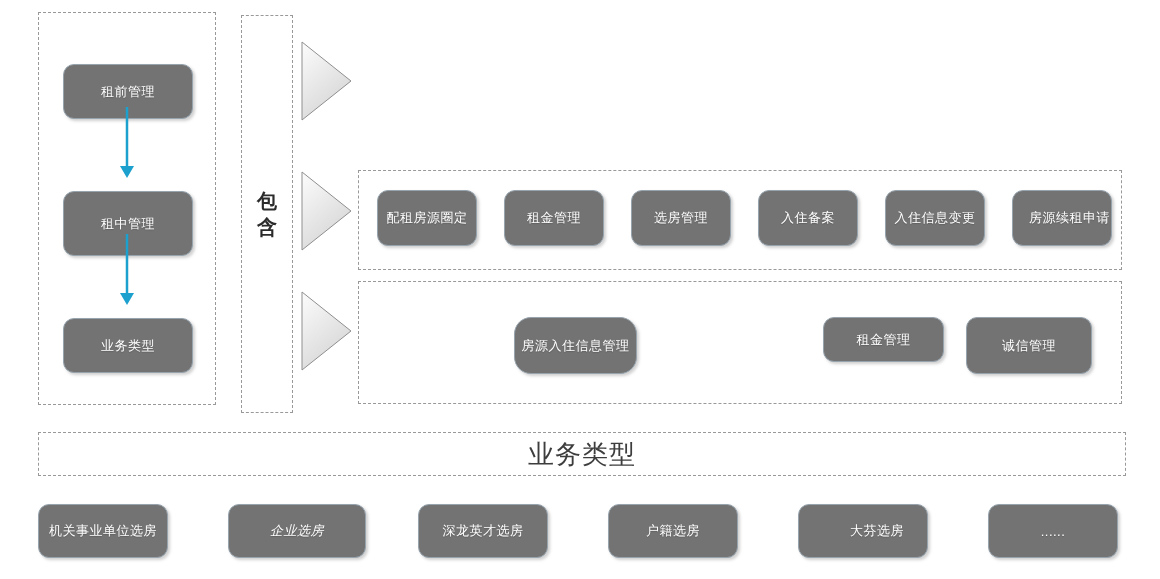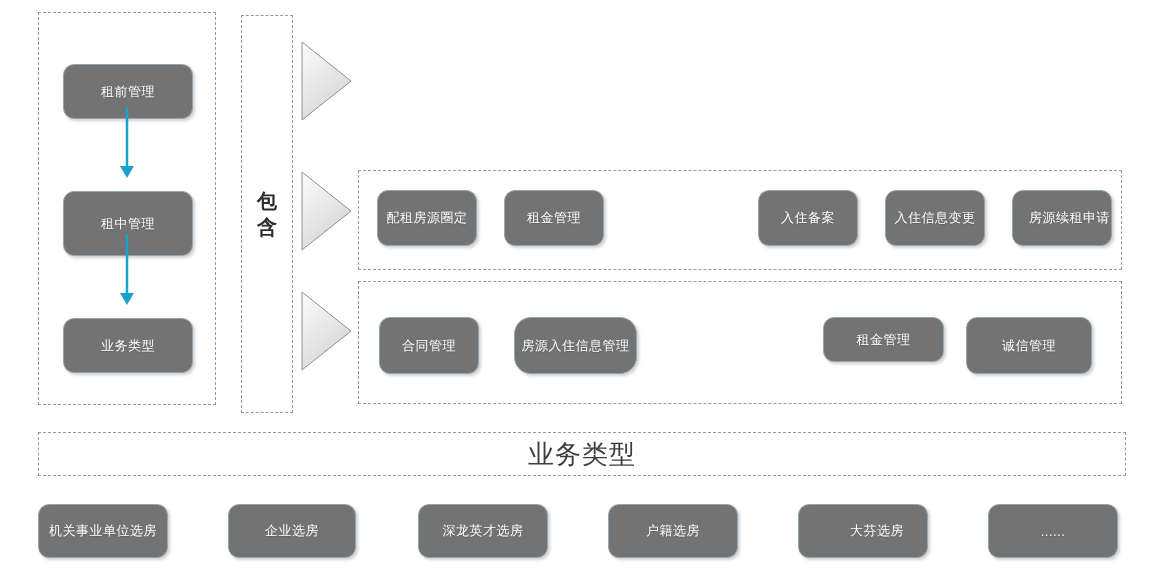--- a/index.html
+++ b/index.html
@@ -103,36 +103,36 @@
     <polygon points="1,1 50,40 1,79" fill="url(#triGrad)" stroke="#8F8F8F" stroke-width="1"></polygon>
   </svg>
   <svg class="abs" style="left:301px;top:291px;" width="52" height="80" viewBox="0 0 52 80">
     <polygon points="1,1 50,40 1,79" fill="url(#triGrad)" stroke="#8F8F8F" stroke-width="1"></polygon>
   </svg>
 
 
   <div class="dashed" style="left:358px;top:170px;width:764px;height:100px;">
     <div class="node" style="left:18px;top:19px;width:100px;height:56px;">配租房源圈定</div>
     <div class="node" style="left:145px;top:19px;width:100px;height:56px;">租金管理</div>
+    <div class="node" style="left:272px;top:19px;width:100px;height:56px;">选房管理</div>
     <div class="node" style="left:399px;top:19px;width:100px;height:56px;">入住备案</div>
     <div class="node" style="left:526px;top:19px;width:100px;height:56px;">入住信息变更</div>
     <div class="node" style="left:653px;top:19px;width:100px;height:56px;padding-left:15px;">房源续租申请</div>
   </div>
 
   <div class="dashed" style="left:358px;top:281px;width:764px;height:123px;">
-    <div class="node" style="left:20px;top:35px;width:100px;height:57px;">合同管理</div>
     <div class="node" style="left:155px;top:35px;width:123px;height:57px;border-radius:17px;">房源入住信息管理</div>
     <div class="node" style="left:464px;top:35px;width:121px;height:45px;">租金管理</div>
     <div class="node" style="left:607px;top:35px;width:126px;height:57px;">诚信管理</div>
   </div>
 
   <div class="dashed" style="left:38px;top:432px;width:1088px;height:44px;">
     <div class="business-title">业务类型</div>
   </div>
 
   <div class="node" style="left:38px;top:504px;width:130px;height:54px;">机关事业单位选房</div>
-  <div class="node" style="left:228px;top:504px;width:128px;height:54px;">企业选房</div>
+  <div class="node" style="left:228px;top:504px;width:138px;height:54px;font-style:italic;">企业选房</div>
   <div class="node" style="left:418px;top:504px;width:130px;height:54px;">深龙英才选房</div>
   <div class="node" style="left:608px;top:504px;width:130px;height:54px;">户籍选房</div>
   <div class="node" style="left:798px;top:504px;width:130px;height:54px;padding-left:28px;">大芬选房</div>
   <div class="node" style="left:988px;top:504px;width:130px;height:54px;">......</div>
 
 </div>
 
 </body></html>

